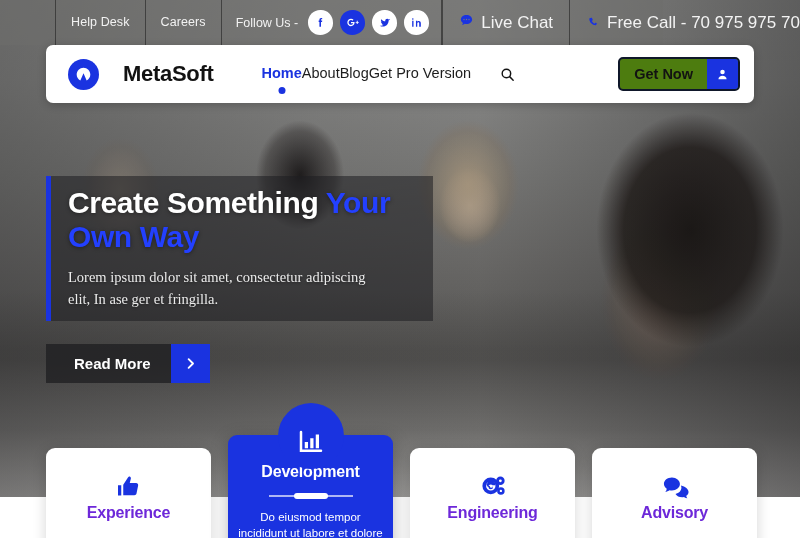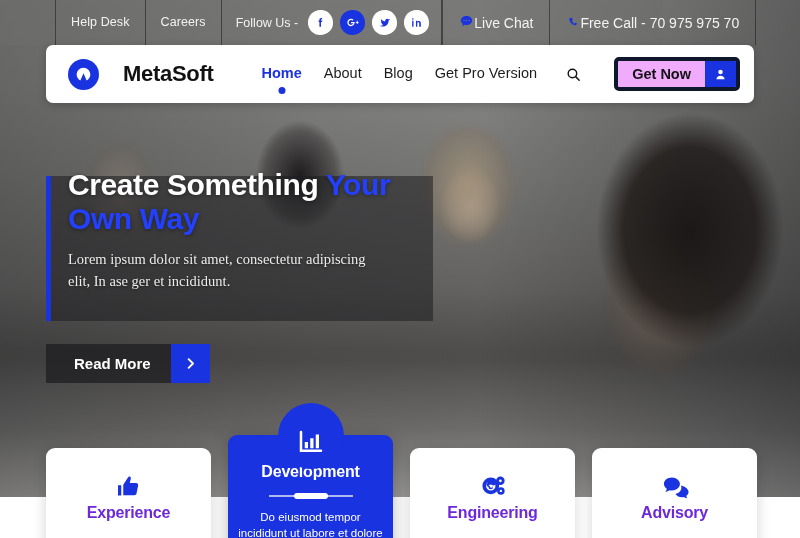--- a/index.html
+++ b/index.html
@@ -63,21 +63,21 @@
     background: #fff; display: flex; align-items: center; justify-content: center;
     cursor: pointer; flex: none;
   }
   .soc svg { display: block; }
   .soc.filled { background: #1a33e0; }
 
   .topbar-right {
     margin-left: auto; display: flex; align-items: center; height: 45px;
   }
   .top-info {
-    display: flex; align-items: center; color: #f3f3f3; font-size: 14px;
+    display: flex; align-items: center; gap: 7px; color: #f3f3f3; font-size: 17px;
     padding: 0 16px; height: 45px;
     border-left: 1px solid rgba(25,25,25,.55);
     cursor: pointer; white-space: nowrap;
   }
   .top-info:last-child { border-right: 1px solid rgba(25,25,25,.55); margin-right: 58px; }
 
   
   .navbar {
     position: absolute; left: 46px; top: 45px; width: 708px; height: 58px;
     background: #ffffff; border-radius: 7px;
@@ -85,53 +85,53 @@
     z-index: 7;
     box-shadow: 0 2px 9px rgba(0,0,0,.22);
   }
   .brand { display: flex; align-items: center; gap: 24px; cursor: pointer; }
   .brand-mark {
     width: 31px; height: 31px; border-radius: 50%;
     background: #1a33e0; display: flex; align-items: center; justify-content: center; flex: none;
   }
   .brand-name { font-size: 22px; font-weight: 700; color: #121212; letter-spacing: -.3px; }
 
-  .nav-links { display: flex; align-items: center; gap: 22px; margin-left: 48px; }
+  .nav-links { display: flex; align-items: center; margin-left: 48px; }
   .nav-link {
     font-size: 14.5px; color: #1d1d1d; cursor: pointer; position: relative;
     padding-bottom: 2px; white-space: nowrap;
   }
   .nav-link.active { color: #1a33e0; font-weight: 700; }
   .nav-dot {
     position: absolute; left: 50%; transform: translateX(-50%); bottom: -11px;
     width: 7px; height: 7px; border-radius: 50%; background: #1a33e0;
   }
   .nav-search { margin-left: 28px; cursor: pointer; display: flex; align-items: center; }
   .get-now {
     margin-left: auto; display: flex; align-items: center;
-    border: 4px solid #0f172a; border-radius: 5px; height: 34px;
-    padding-left: 14px; cursor: pointer; background: #f0abfc; overflow: hidden;
+    border: 2px solid #0f172a; border-radius: 5px; height: 34px;
+    padding-left: 14px; cursor: pointer; background: #4d7c0f; overflow: hidden;
   }
   .get-now-label { font-size: 14.5px; font-weight: 700; color: #121212; padding-right: 14px; white-space: nowrap; }
   .get-now-icon {
     width: 31px; height: 30px; background: #1a33e0;
     display: flex; align-items: center; justify-content: center; flex: none;
   }
 
   
   .hero-accent {
     position: absolute; left: 46px; top: 176px; width: 5px; height: 145px;
     background: #1a33e0; z-index: 4;
   }
   .hero-copy {
     position: absolute; left: 51px; top: 176px; width: 382px; height: 145px;
     background: rgba(30,30,32,0.55);
     z-index: 3;
   }
-  .hero-text { position: absolute; left: 68px; top: 168px; width: 420px; z-index: 5; }
+  .hero-text { position: absolute; left: 68px; top: 186px; width: 420px; z-index: 5; }
   .hero-title {
     font-size: 30px; font-weight: 700; line-height: 1.13; color: #ffffff;
     letter-spacing: -.4px; text-shadow: 0 1px 4px rgba(0,0,0,.4);
   }
   .hero-title .hl { color: #2340ff; }
   .hero-sub {
     margin-top: 13px; font-size: 14.5px; line-height: 1.5; color: #ececec;
     text-shadow: 0 1px 3px rgba(0,0,0,.45);
     font-family: Liberation Serif, serif;
   }
@@ -294,21 +294,21 @@
 
   <div class="hero-copy"></div>
   <div class="hero-accent"></div>
   <div class="hero-text">
     <div class="hero-title">
       <span>Create Something </span><span class="hl">Your</span><br>
       <span class="hl">Own Way</span>
     </div>
     <div class="hero-sub">
       <span>Lorem ipsum dolor sit amet, consectetur adipiscing</span><br>
-      <span>elit, In ase ger et incididunt.</span>
+      <span>elit, In ase ger et fringilla.</span>
     </div>
   </div>
   <div class="read-more">
     <span class="read-more-label">Read More</span>
     <span class="read-more-arrow">
       <svg width="15" height="15" viewBox="0 0 24 24" fill="none" stroke="#ffffff" stroke-width="3" stroke-linecap="round" stroke-linejoin="round" aria-hidden="true">
           <polyline points="9,5 16,12 9,19"></polyline>
         </svg>
     </span>
   </div>

